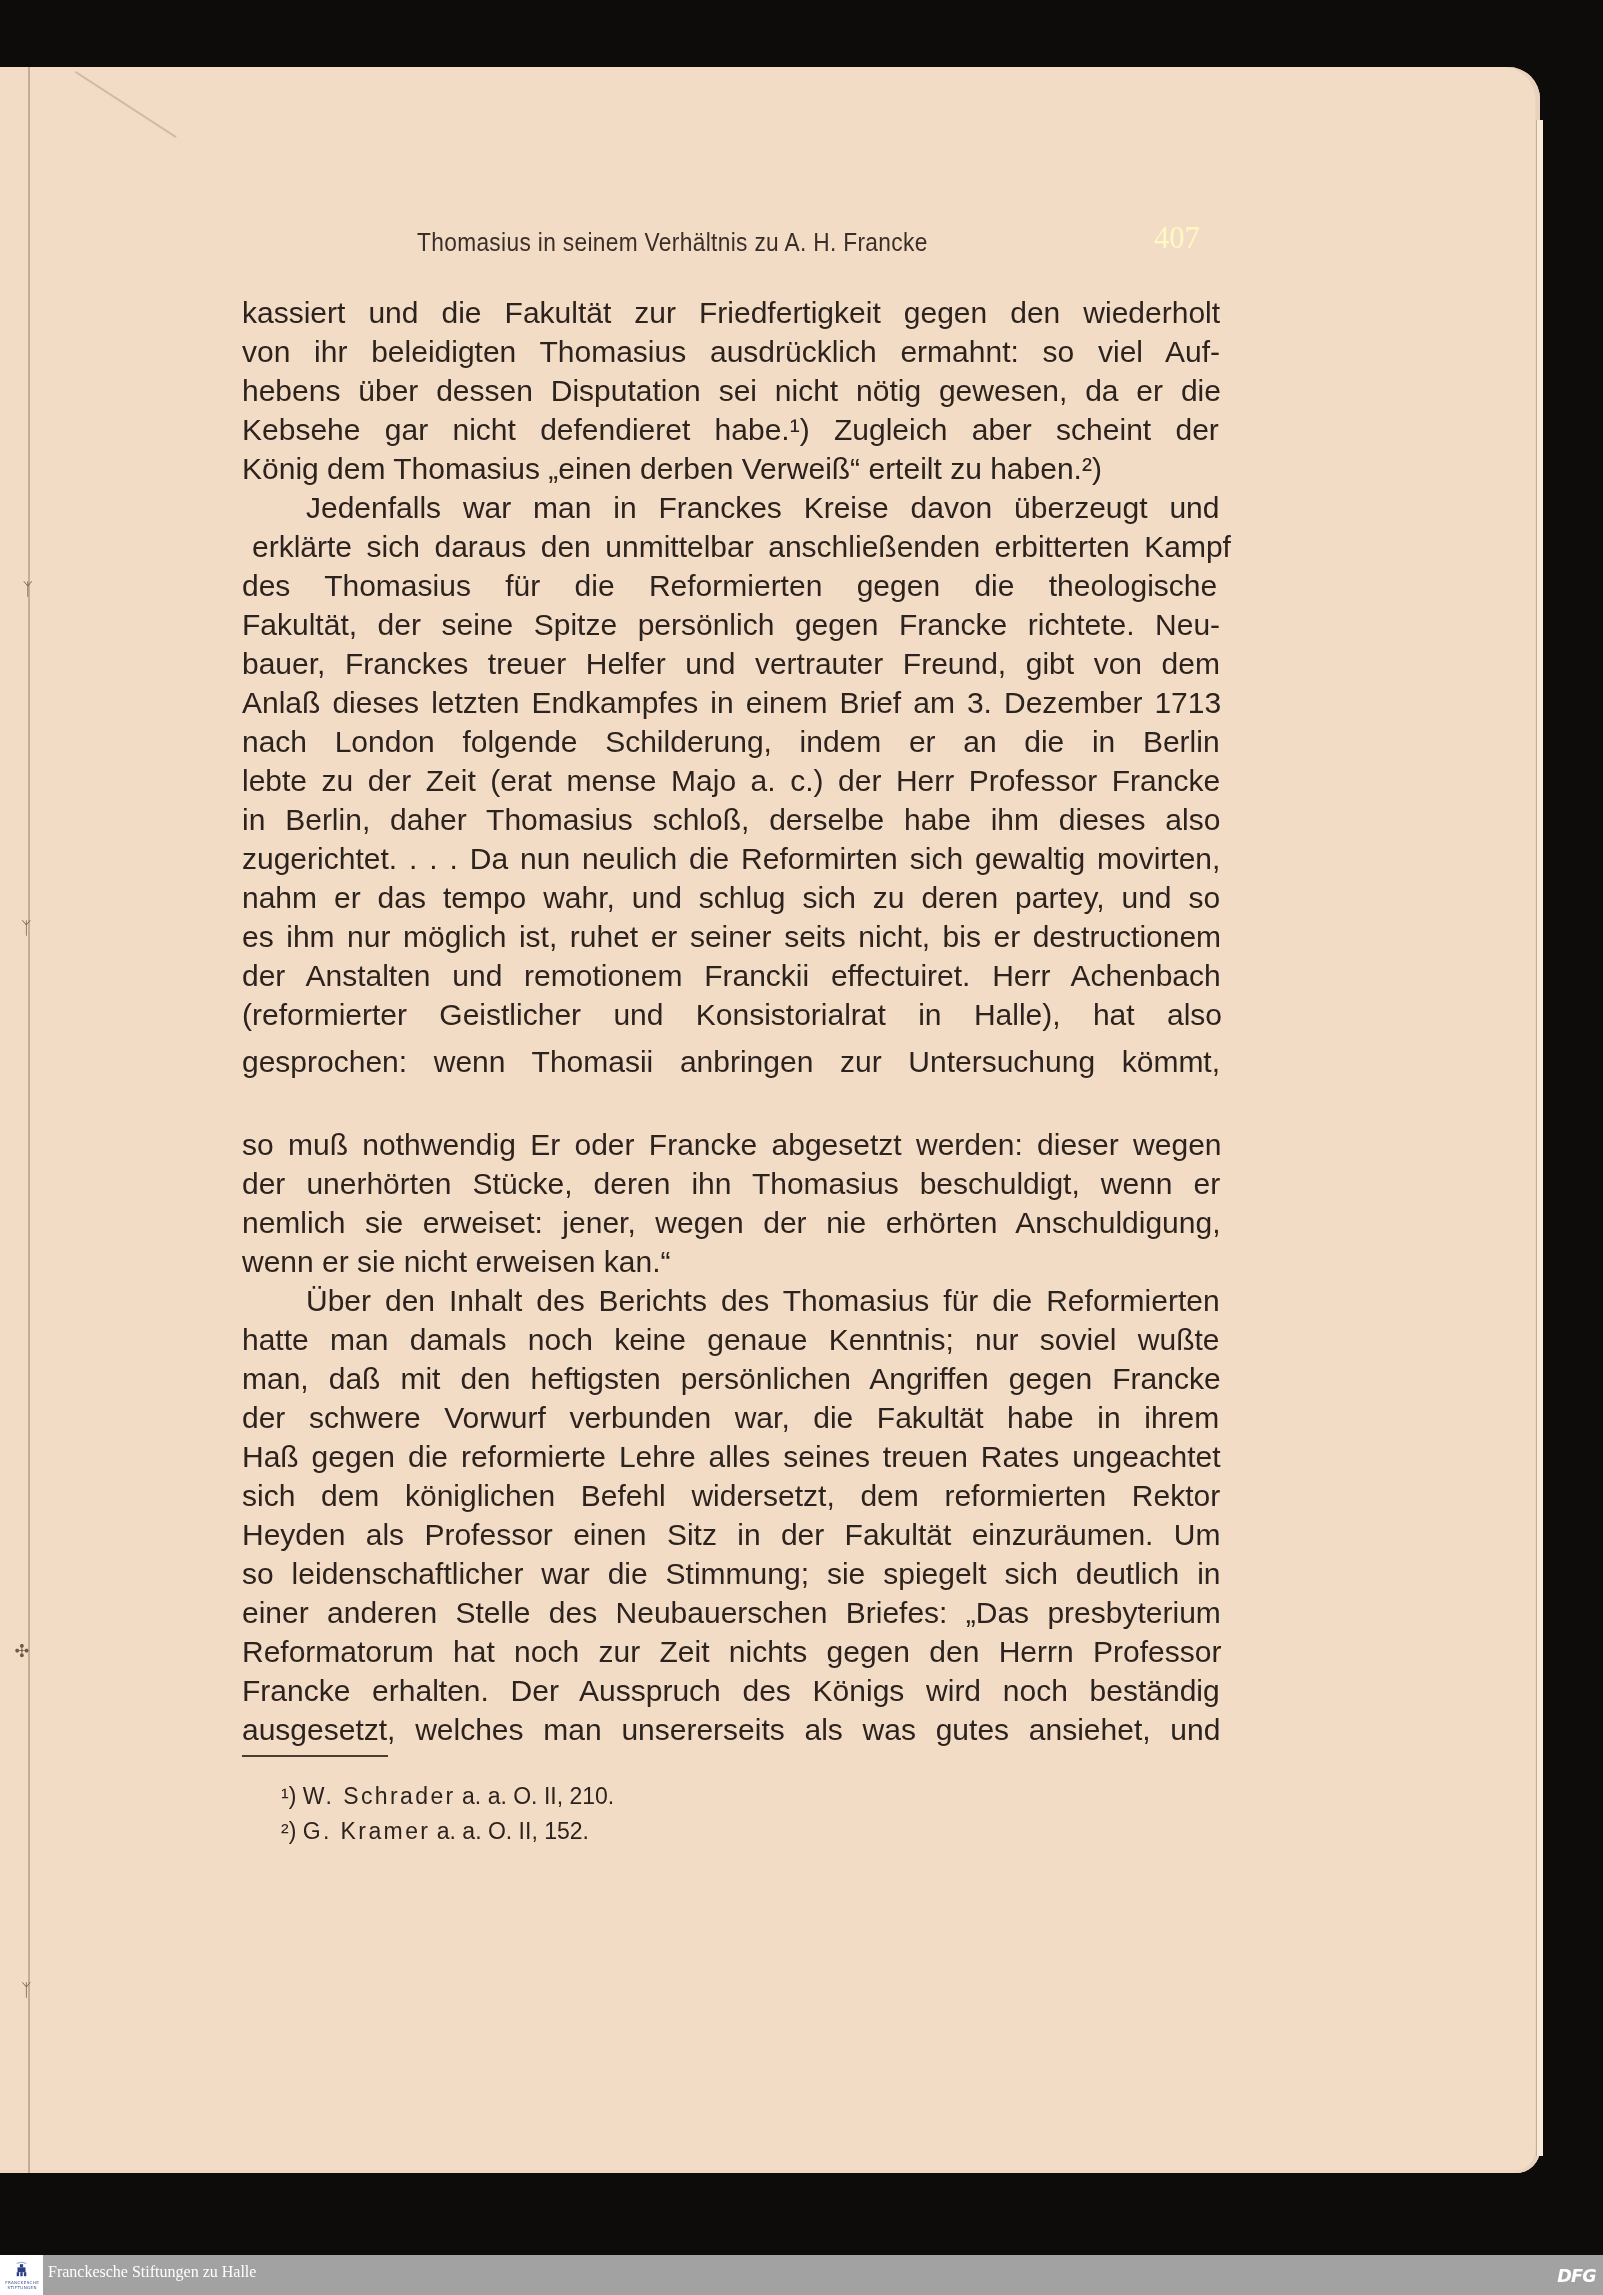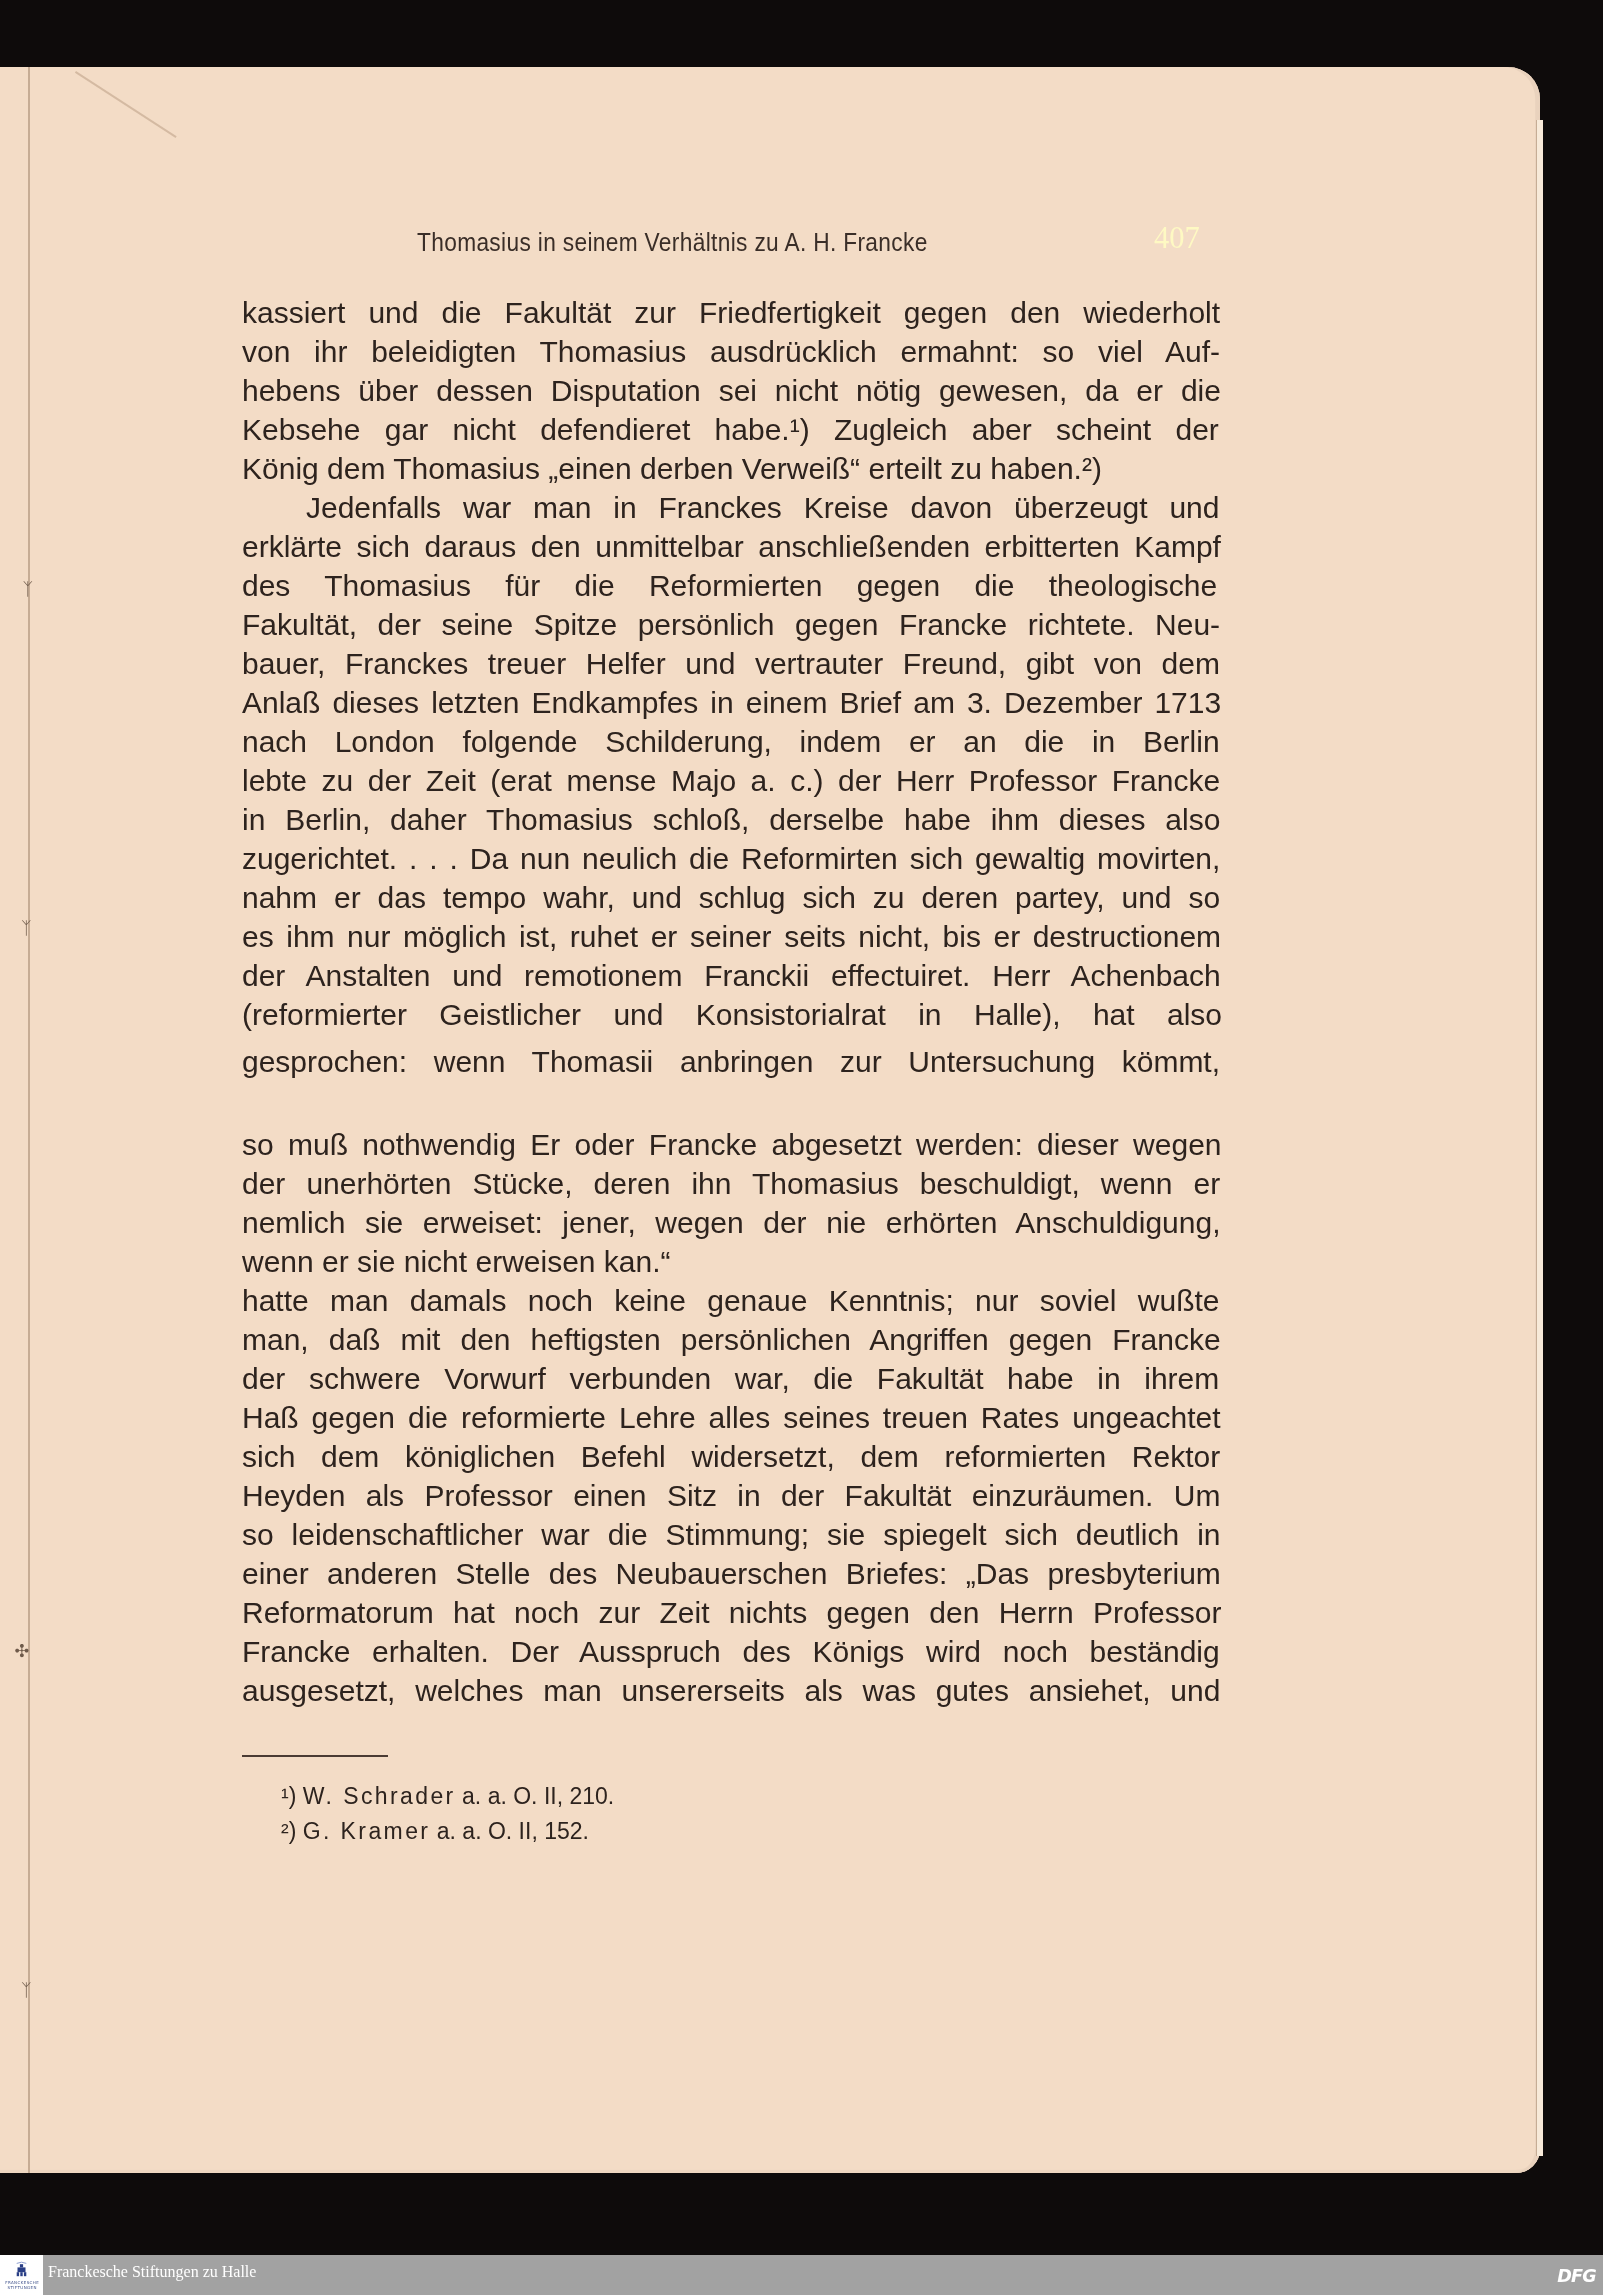--- a/index.html
+++ b/index.html
@@ -103,40 +103,41 @@
 <div class="body-text" id="body-text">
     <p>
       <span class="line" style="display: block; word-spacing: 14.7px;">kassiert und die Fakultät zur Friedfertigkeit gegen den wiederholt</span>
       <span class="line" style="display: block; word-spacing: 15.4px;">von ihr beleidigten Thomasius ausdrücklich ermahnt: so viel Auf-</span>
       <span class="line" style="display: block; word-spacing: 9.5px;">hebens über dessen Disputation sei nicht nötig gewesen, da er die</span>
       <span class="line" style="display: block; word-spacing: 16px;">Kebsehe gar nicht defendieret habe.¹) Zugleich aber scheint der</span>
       <span class="line last" style="display: block;">König dem Thomasius „einen derben Verweiß“ erteilt zu haben.²)</span>
     </p>
     <p>
       <span class="line indent" style="display: block; word-spacing: 13.5px;">Jedenfalls war man in Franckes Kreise davon überzeugt und</span>
-      <span class="line" style="display: block; word-spacing: 6.2px;">erklärte sich daraus den unmittelbar anschließenden erbitterten Kampf</span>
+      <span class="line" style="display: block; word-spacing: 6.2px; margin-left: 10px;">erklärte sich daraus den unmittelbar anschließenden erbitterten Kampf</span>
       <span class="line" style="display: block; word-spacing: 26px;">des Thomasius für die Reformierten gegen die theologische</span>
       <span class="line" style="display: block; word-spacing: 12.2px;">Fakultät, der seine Spitze persönlich gegen Francke richtete. Neu-</span>
       <span class="line" style="display: block; word-spacing: 11.2px;">bauer, Franckes treuer Helfer und vertrauter Freund, gibt von dem</span>
       <span class="line" style="display: block; word-spacing: 3.7px;">Anlaß dieses letzten Endkampfes in einem Brief am 3. Dezember 1713</span>
       <span class="line" style="display: block; word-spacing: 19.3px;">nach London folgende Schilderung, indem er an die in Berlin</span>
       <span class="line" style="display: block; word-spacing: 6.2px;">lebte zu der Zeit (erat mense Majo a. c.) der Herr Professor Francke</span>
       <span class="line" style="display: block; word-spacing: 11.5px;">in Berlin, daher Thomasius schloß, derselbe habe ihm dieses also</span>
       <span class="line" style="display: block; word-spacing: 3.6px;">zugerichtet. . . . Da nun neulich die Reformirten sich gewaltig movirten,</span>
       <span class="line" style="display: block; word-spacing: 8.6px;">nahm er das tempo wahr, und schlug sich zu deren partey, und so</span>
       <span class="line" style="display: block; word-spacing: 4.2px;">es ihm nur möglich ist, ruhet er seiner seits nicht, bis er destructionem</span>
       <span class="line" style="display: block; word-spacing: 13.4px;">der Anstalten und remotionem Franckii effectuiret. Herr Achenbach</span>
       <span class="line" style="display: block; word-spacing: 24px;">(reformierter Geistlicher und Konsistorialrat in Halle), hat also</span>
       <span class="line" style="display: block; word-spacing: 18.3px; margin-top: 8px;">gesprochen: wenn Thomasii anbringen zur Untersuchung kömmt,</span>
       <span class="line" style="display: block; word-spacing: 6px; margin-top: 44px;">so muß nothwendig Er oder Francke abgesetzt werden: dieser wegen</span>
       <span class="line" style="display: block; word-spacing: 12.7px;">der unerhörten Stücke, deren ihn Thomasius beschuldigt, wenn er</span>
       <span class="line" style="display: block; word-spacing: 11.2px;">nemlich sie erweiset: jener, wegen der nie erhörten Anschuldigung,</span>
       <span class="line last" style="display: block;">wenn er sie nicht erweisen kan.“</span>
     </p>
     <p>
+      <span class="line indent" style="display: block; word-spacing: 5.6px;">Über den Inhalt des Berichts des Thomasius für die Reformierten</span>
       <span class="line" style="display: block; word-spacing: 13px;">hatte man damals noch keine genaue Kenntnis; nur soviel wußte</span>
       <span class="line" style="display: block; word-spacing: 11.7px;">man, daß mit den heftigsten persönlichen Angriffen gegen Francke</span>
       <span class="line" style="display: block; word-spacing: 15.2px;">der schwere Vorwurf verbunden war, die Fakultät habe in ihrem</span>
       <span class="line" style="display: block; word-spacing: 4.6px;">Haß gegen die reformierte Lehre alles seines treuen Rates ungeachtet</span>
       <span class="line" style="display: block; word-spacing: 17.3px;">sich dem königlichen Befehl widersetzt, dem reformierten Rektor</span>
       <span class="line" style="display: block; word-spacing: 12px;">Heyden als Professor einen Sitz in der Fakultät einzuräumen. Um</span>
       <span class="line" style="display: block; word-spacing: 9.6px;">so leidenschaftlicher war die Stimmung; sie spiegelt sich deutlich in</span>
       <span class="line" style="display: block; word-spacing: 10px;">einer anderen Stelle des Neubauerschen Briefes: „Das presbyterium</span>
       <span class="line" style="display: block; word-spacing: 11px;">Reformatorum hat noch zur Zeit nichts gegen den Herrn Professor</span>
       <span class="line" style="display: block; word-spacing: 13.4px;">Francke erhalten. Der Ausspruch des Königs wird noch beständig</span>

